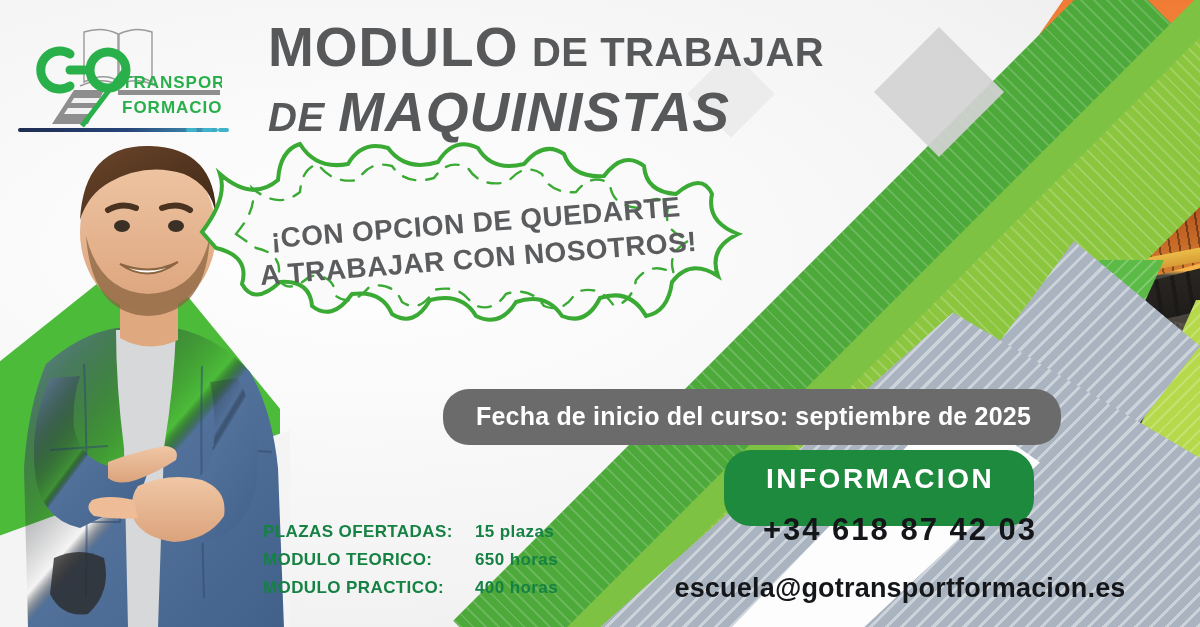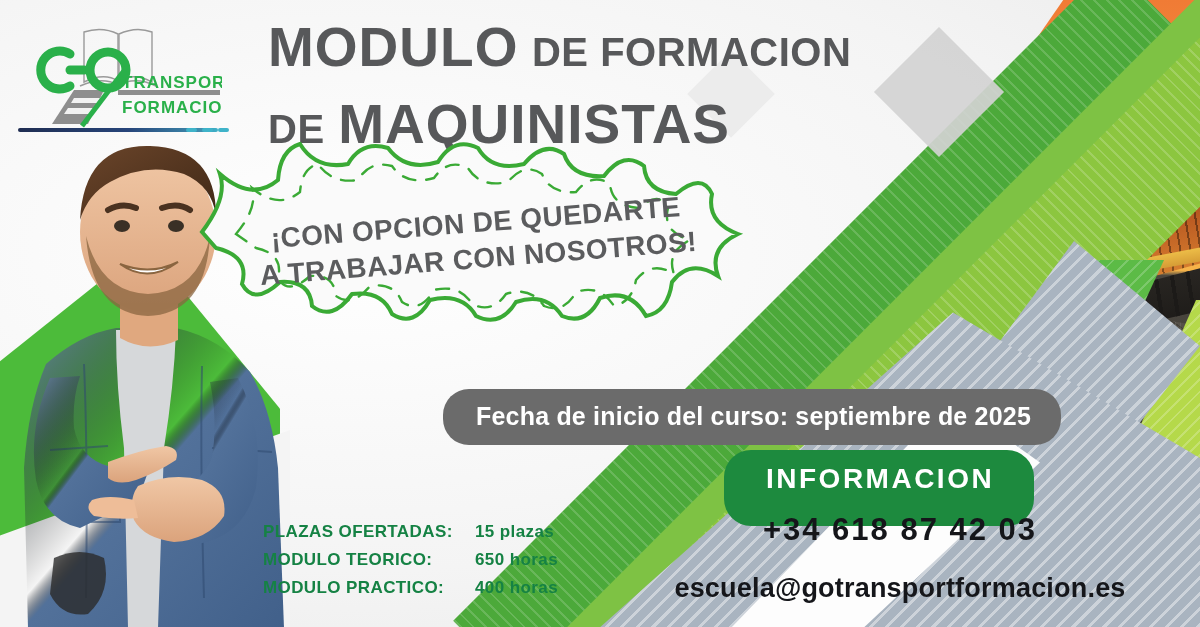--- a/index.html
+++ b/index.html
@@ -171,21 +171,21 @@
   
   .person{position:absolute;left:-12px;top:128px;width:360px;height:500px;}
 
   
   .headline{
     position:absolute;left:268px;top:20px;width:600px;
     color:#57585a;line-height:1.0;letter-spacing:.5px;
   }
   .hl-line{white-space:nowrap;}
   .hl1{font-size:47px;font-weight:bold;}
-  .hl2{font-size:47px;font-weight:bold;margin-top:22px;}
+  .hl2{font-size:47px;font-weight:bold;margin-top:10px;font-style:italic;}
   .hl-big{font-size:55px;font-weight:bold;letter-spacing:1px;}
   .hl-sm{font-size:40px;font-weight:bold;letter-spacing:.5px;}
 
   
   .burst{position:absolute;left:172px;top:136px;width:610px;height:210px;}
   .burst svg{position:absolute;left:0;top:0;}
   .burst-text{
     position:absolute;left:0;top:0;width:610px;height:210px;
     display:flex;flex-direction:column;align-items:center;justify-content:center;
     transform:rotate(-4.5deg);
@@ -340,21 +340,21 @@
       <path d="M250 250 Q276 300 268 360 Q256 408 210 416 L170 400 L176 362 Q212 360 224 330 Q230 292 222 254 Z" fill="url(#denim)"></path>
       <path d="M150 358 Q182 344 214 352 Q240 362 236 388 Q220 412 186 414 Q156 410 146 392 Q140 372 150 358 Z" fill="url(#skin)"></path>
       <path d="M146 372 Q120 366 104 372 Q96 380 106 388 Q128 392 150 390 Z" fill="#eebd98"></path>
       <path d="M66 430 Q92 418 116 430 Q124 464 100 486 Q74 490 62 466 Z" fill="#2b2b2b" opacity=".8"></path>
     </svg>
   </div>
 
   <div class="headline">
     <div class="hl-line hl1">
       <span class="hl-big">MODULO</span>
-      <span class="hl-sm">DE FORMACION</span>
+      <span class="hl-sm">DE TRABAJAR</span>
     </div>
     <div class="hl-line hl2">
       <span class="hl-sm">DE</span>
       <span class="hl-big">MAQUINISTAS</span>
     </div>
   </div>
 
   <div class="burst">
     <svg width="610" height="210" viewBox="0 0 610 210" aria-hidden="true">
       <path fill="#fafafa" stroke="#3aaa35" stroke-width="4" d="M30 96

